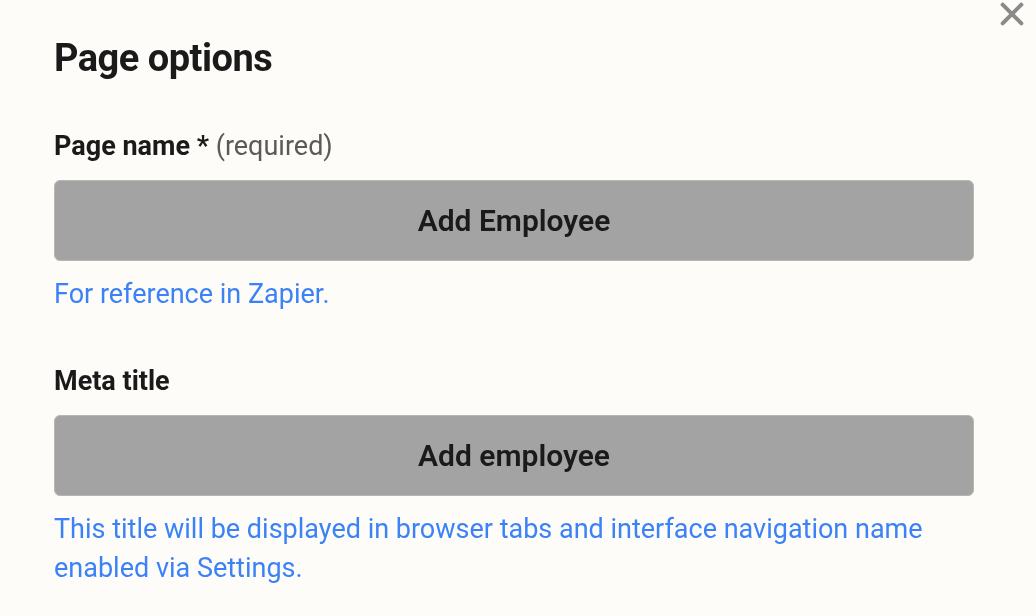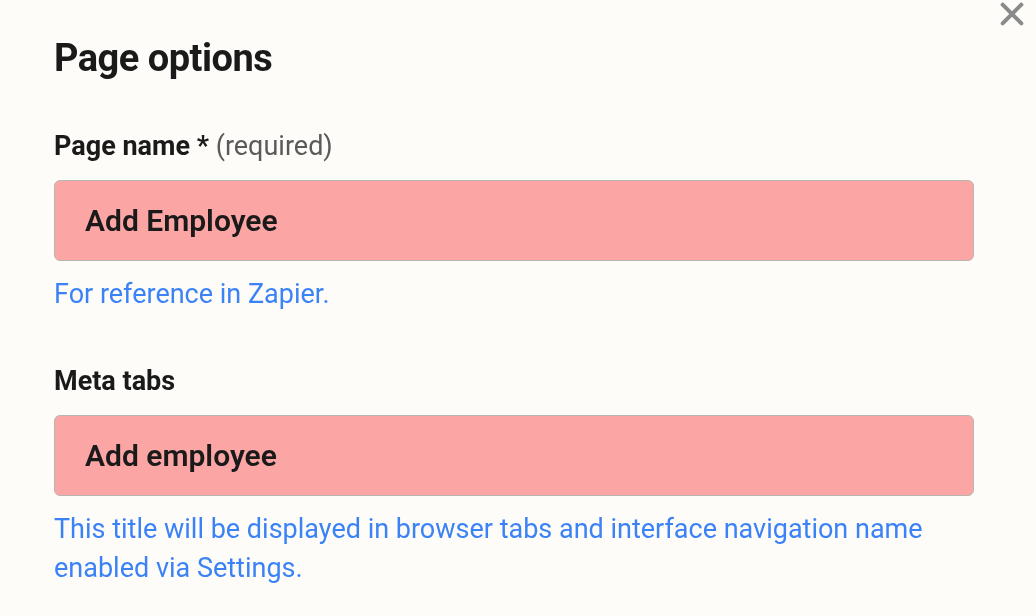--- a/index.html
+++ b/index.html
@@ -67,23 +67,24 @@
       color: #5a5a5a;
     }
     .text-input {
       width: 100%;
       font-size: 30px;
       font-weight: 600;
       color: #1a1a1a;
       padding: 22px 30px;
       border: 1.5px solid #b8b6b1;
       border-radius: 6px;
-      background: #fca5a5;
+      background: #a3a3a3;
       outline: none;
       font-family: inherit;
+      text-align: center;
     }
     .help-text {
       font-size: 27px;
       color: #3b82f6;
       margin-top: 14px;
       line-height: 1.45;
       font-weight: 400;
     }
     
     .scroll-area::-webkit-scrollbar {
@@ -120,20 +121,20 @@
         <span class="bold">Page name</span>
         <span class="bold">*</span>
         <span class="required-text">(required)</span>
       </div>
       <input type="text" class="text-input" value="Add Employee" style="">
       <div class="help-text">For reference in Zapier.</div>
     </div>
 
     <div class="form-group">
       <div class="field-label">
-        <span class="bold">Meta tabs</span>
+        <span class="bold">Meta title</span>
       </div>
       <input type="text" class="text-input" value="Add employee" style="">
       <div class="help-text">This title will be displayed in browser tabs and interface navigation name enabled via Settings.</div>
     </div>
 
   </div>
 </div>
 
 </body></html>

